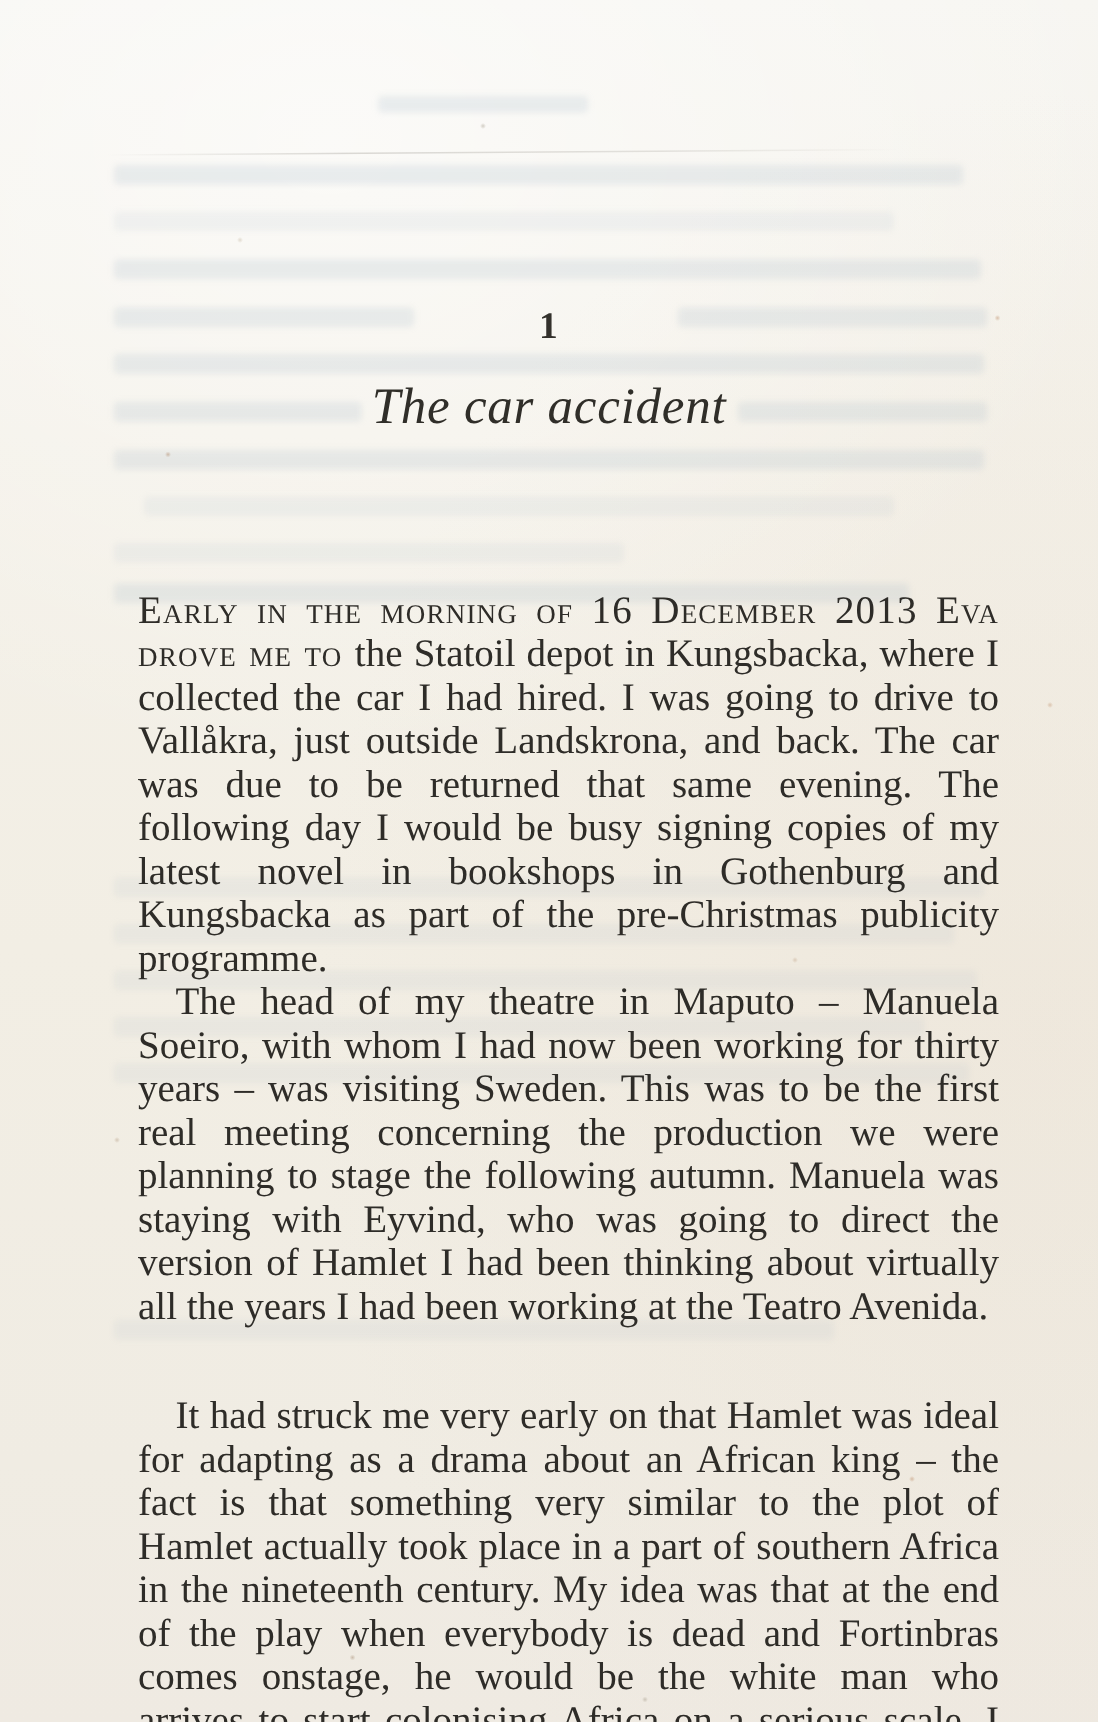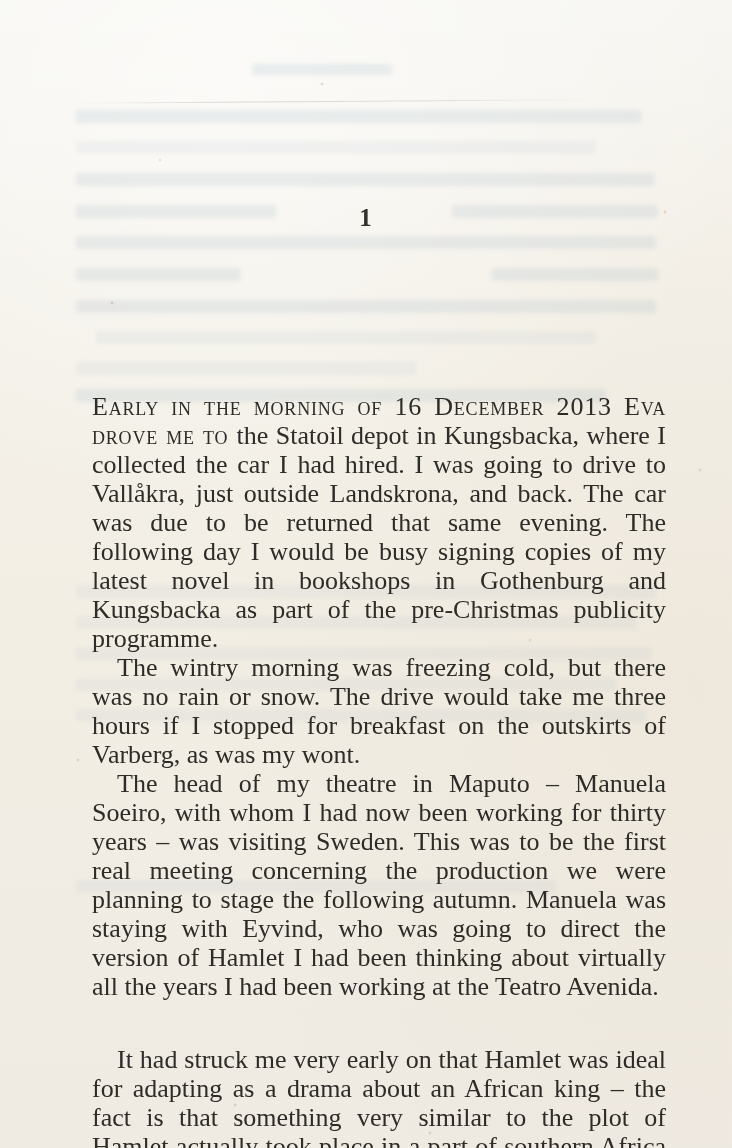--- a/index.html
+++ b/index.html
@@ -117,22 +117,22 @@
     <div class="ghost warm faint" style="left:76px; top:647px; width:575px;"></div>
     <div class="ghost warm faint" style="left:76px; top:678px; width:540px;"></div>
     <div class="ghost warm faint" style="left:76px; top:709px; width:570px;"></div>
     <div class="ghost warm faint" style="left:76px; top:880px; width:480px;"></div>
   </div>
 
   <div class="crease"></div>
 
   <header class="chapter-head">
     <div class="chapter-number">1</div>
+    <h1 class="chapter-title">The car accident</h1>
   </header>
 
   <main class="body-text">
       <p><span class="run-smallcaps">Early in the morning of 16 December 2013 Eva drove me to </span><span class="run-normal">the Statoil depot in Kungsbacka, where I collected the car I had hired. I was going to drive to Vallåkra, just outside Landskrona, and back. The car was due to be returned that same evening. The following day I would be busy signing copies of my latest novel in bookshops in Gothenburg and Kungsbacka as part of the pre-Christmas publicity programme.</span></p>
-      <p class="indent"><span class="run-normal">The wintry morning was freezing cold, but there was no rain or snow. The drive would take me three hours if I stopped for breakfast on the outskirts of Varberg, as was my wont.</span></p>
       <p class="indent"><span class="run-normal">The head of my theatre in Maputo – Manuela Soeiro, with whom I had now been working for thirty years – was visiting Sweden. This was to be the first real meeting concerning the production we were planning to stage the following autumn. Manuela was staying with Eyvind, who was going to direct the version of </span><span class="run-italic">Hamlet</span><span class="run-normal"> I had been thinking about virtually all the years I had been working at the Teatro Avenida.</span></p>
       <p class="indent justify-last"><span class="run-normal">It had struck me very early on that </span><span class="run-italic">Hamlet</span><span class="run-normal"> was ideal for adapting as a drama about an African king – the fact is that something very similar to the plot of </span><span class="run-italic">Hamlet</span><span class="run-normal"> actually took place in a part of southern Africa in the nineteenth century. My idea was that at the end of the play when everybody is dead and Fortinbras comes onstage, he would be the white man who arrives to start colonising Africa on a serious scale. I therefore thought it would be logical to allow</span></p>
     </main>
 
 </div>
 
 </body></html>

